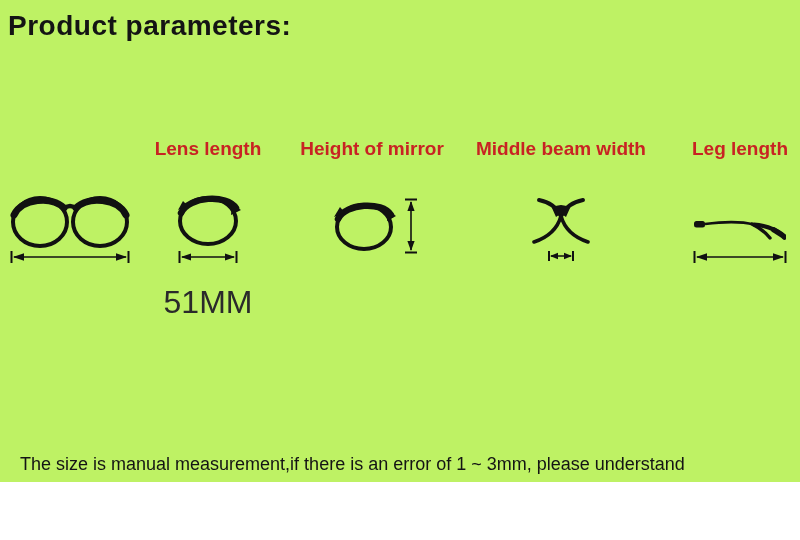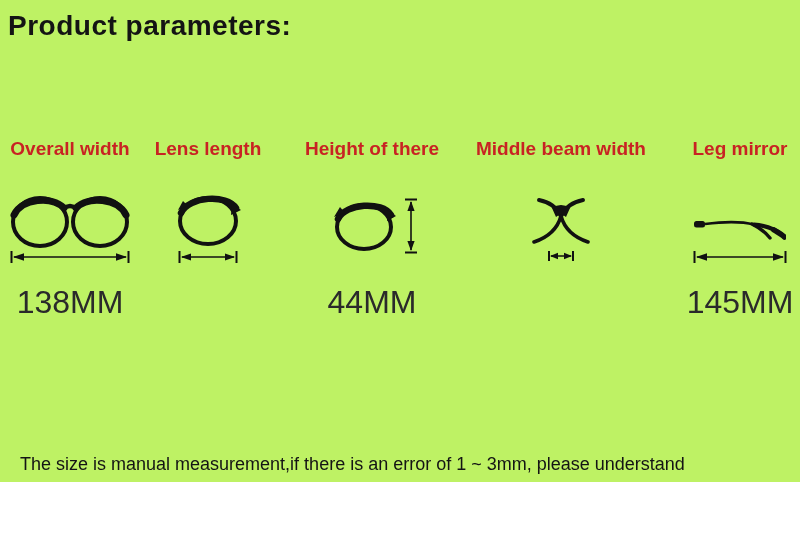--- a/index.html
+++ b/index.html
@@ -69,71 +69,69 @@
   .col-leg     { left: 681px; width: 118px; }
 </style>
 </head>
 <body>
 
 <div class="page">
 
   <div class="title">Product parameters:</div>
 
   <div class="param-col col-overall">
-    <div class="param-header">Overall width</div>
     <svg class="icon-abs" style="left:8px; top:53px;" width="124" height="58" viewBox="0 0 124 58">
       <ellipse cx="32" cy="31" rx="27" ry="24" fill="none" stroke="#111" stroke-width="4"></ellipse>
       <ellipse cx="92" cy="31" rx="27" ry="24" fill="none" stroke="#111" stroke-width="4"></ellipse>
       <path d="M6,24 C14,7 44,5 56,17" fill="none" stroke="#111" stroke-width="7" stroke-linecap="round"></path>
       <path d="M118,24 C110,7 80,5 68,17" fill="none" stroke="#111" stroke-width="7" stroke-linecap="round"></path>
       <path d="M55,18 Q62,12 69,18" fill="none" stroke="#111" stroke-width="4.5"></path>
     </svg>
     <svg class="icon-abs" style="left:10px; top:112px;" width="120" height="14" viewBox="0 0 120 14">
       <line x1="1.5" y1="1" x2="1.5" y2="13" stroke="#111" stroke-width="2"></line>
       <line x1="118.5" y1="1" x2="118.5" y2="13" stroke="#111" stroke-width="2"></line>
       <line x1="4" y1="7" x2="116" y2="7" stroke="#111" stroke-width="1.6"></line>
       <polygon points="3,7 14,3.2 14,10.8" fill="#111"></polygon>
       <polygon points="117,7 106,3.2 106,10.8" fill="#111"></polygon>
     </svg>
-    <div class="param-value">138MM</div>
   </div>
 
   <div class="param-col col-lens">
     <div class="param-header">Lens length</div>
     <svg class="icon-abs" style="left:25px; top:53px;" width="66" height="56" viewBox="0 0 66 56">
       <ellipse cx="33" cy="30" rx="28" ry="23" fill="none" stroke="#111" stroke-width="4"></ellipse>
       <path d="M6,22 C14,5 52,3 61,17" fill="none" stroke="#111" stroke-width="6.5" stroke-linecap="round"></path>
       <path d="M57,13 L66,19 L56,24 Z" fill="#111"></path>
       <path d="M3,19 L8,10 L13,15 Z" fill="#111"></path>
     </svg>
     <svg class="icon-abs" style="left:28px; top:112px;" width="60" height="14" viewBox="0 0 60 14">
       <line x1="1.5" y1="1" x2="1.5" y2="13" stroke="#111" stroke-width="2"></line>
       <line x1="58.5" y1="1" x2="58.5" y2="13" stroke="#111" stroke-width="2"></line>
       <line x1="4" y1="7" x2="56" y2="7" stroke="#111" stroke-width="1.6"></line>
       <polygon points="3,7 13,3.4 13,10.6" fill="#111"></polygon>
       <polygon points="57,7 47,3.4 47,10.6" fill="#111"></polygon>
     </svg>
+    <div class="param-value">51MM</div>
   </div>
 
   <div class="param-col col-height">
-    <div class="param-header">Height of there</div>
+    <div class="param-header">Height of mirror</div>
     <svg class="icon-abs" style="left:46px; top:60px;" width="64" height="54" viewBox="0 0 64 54">
       <ellipse cx="32" cy="29" rx="27" ry="22" fill="none" stroke="#111" stroke-width="4"></ellipse>
       <path d="M6,21 C14,5 50,3 59,17" fill="none" stroke="#111" stroke-width="6.5" stroke-linecap="round"></path>
       <path d="M2,19 L8,9 L13,15 Z" fill="#111"></path>
       <path d="M55,12 L64,18 L55,23 Z" fill="#111"></path>
     </svg>
     <svg class="icon-abs" style="left:118px; top:60px;" width="14" height="56" viewBox="0 0 14 56">
       <line x1="1" y1="1.5" x2="13" y2="1.5" stroke="#111" stroke-width="2"></line>
       <line x1="1" y1="54.5" x2="13" y2="54.5" stroke="#111" stroke-width="2"></line>
       <line x1="7" y1="4" x2="7" y2="52" stroke="#111" stroke-width="1.6"></line>
       <polygon points="7,3 3.4,13 10.6,13" fill="#111"></polygon>
       <polygon points="7,53 3.4,43 10.6,43" fill="#111"></polygon>
     </svg>
-    <div class="param-value">44MM</div>
   </div>
 
   <div class="param-col col-beam">
     <div class="param-header">Middle beam width</div>
     <svg class="icon-abs" style="left:68px; top:58px;" width="64" height="48" viewBox="0 0 64 48">
       <path d="M10,4 C21,6 28,12 32,20" fill="none" stroke="#111" stroke-width="4" stroke-linecap="round"></path>
       <path d="M54,4 C43,6 36,12 32,20" fill="none" stroke="#111" stroke-width="4" stroke-linecap="round"></path>
       <path d="M32,20 C29,31 20,41 5,46" fill="none" stroke="#111" stroke-width="3.6" stroke-linecap="round"></path>
       <path d="M32,20 C35,31 44,41 59,46" fill="none" stroke="#111" stroke-width="3.6" stroke-linecap="round"></path>
       <path d="M23,12 Q32,6 41,12 L37,21 Q32,16 27,21 Z" fill="#111"></path>
@@ -141,33 +139,32 @@
     <svg class="icon-abs" style="left:87px; top:112px;" width="26" height="12" viewBox="0 0 26 12">
       <line x1="1" y1="1" x2="1" y2="11" stroke="#111" stroke-width="2"></line>
       <line x1="25" y1="1" x2="25" y2="11" stroke="#111" stroke-width="2"></line>
       <line x1="3" y1="6" x2="23" y2="6" stroke="#111" stroke-width="1.5"></line>
       <polygon points="2,6 10,2.8 10,9.2" fill="#111"></polygon>
       <polygon points="24,6 16,2.8 16,9.2" fill="#111"></polygon>
     </svg>
   </div>
 
   <div class="param-col col-leg">
-    <div class="param-header">Leg mirror</div>
+    <div class="param-header">Leg length</div>
     <svg class="icon-abs" style="left:13px; top:77px;" width="92" height="28" viewBox="0 0 92 28">
       <rect x="0" y="6" width="11" height="6.5" rx="2.5" fill="#111"></rect>
       <path d="M11,9 C30,6.5 48,6.5 60,9.5" fill="none" stroke="#111" stroke-width="2.6"></path>
       <path d="M58,9 C66,13 72,18 76,23" fill="none" stroke="#111" stroke-width="3.4" stroke-linecap="round"></path>
       <path d="M60,9.5 C72,10.5 82,14 90,21.5" fill="none" stroke="#111" stroke-width="4" stroke-linecap="round"></path>
       <path d="M80,15 C84,17.5 88,19.5 90.5,22" fill="none" stroke="#111" stroke-width="5.5" stroke-linecap="round"></path>
     </svg>
     <svg class="icon-abs" style="left:12px; top:112px;" width="94" height="14" viewBox="0 0 94 14">
       <line x1="1.5" y1="1" x2="1.5" y2="13" stroke="#111" stroke-width="2"></line>
       <line x1="92.5" y1="1" x2="92.5" y2="13" stroke="#111" stroke-width="2"></line>
       <line x1="4" y1="7" x2="90" y2="7" stroke="#111" stroke-width="1.6"></line>
       <polygon points="3,7 14,3.2 14,10.8" fill="#111"></polygon>
       <polygon points="91,7 80,3.2 80,10.8" fill="#111"></polygon>
     </svg>
-    <div class="param-value">145MM</div>
   </div>
 
   <div class="note">The size is manual measurement,if there is an error of 1 ~ 3mm, please understand</div>
 
 </div>
 
 </body></html>

